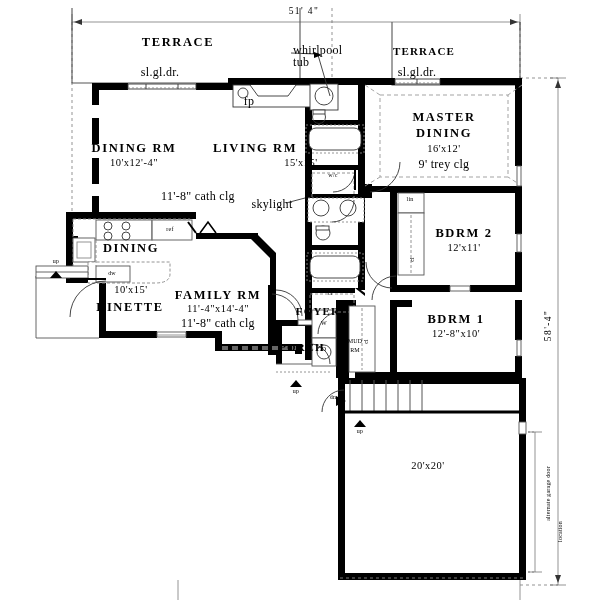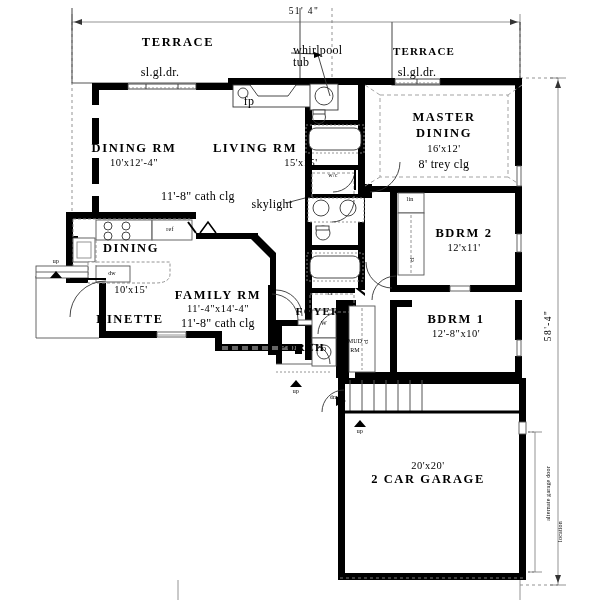--- a/index.html
+++ b/index.html
@@ -357,54 +357,53 @@
   <div class="lbl room-dim" style="left:134px; top:157px;">10'x12'-4"</div>
 
   <div class="lbl room-name" style="left:255px; top:141px;text-align:center;">LIVING RM</div>
   <div class="lbl room-dim" style="left:255px; top:157px;margin-left:46px;">15'x15'</div>
   <div class="lbl note" style="left:198px; top:190px;">11'-8" cath clg</div>
   <div class="lbl note" style="left:272px; top:198px;">skylight</div>
 
   <div class="lbl room-name" style="left:444px; top:110px;">MASTER</div>
   <div class="lbl room-name" style="left:444px; top:126px;">DINING</div>
   <div class="lbl room-dim" style="left:444px; top:143px;">16'x12'</div>
-  <div class="lbl note" style="left:444px; top:158px;">8' trey clg</div>
+  <div class="lbl note" style="left:444px; top:158px;">9' trey clg</div>
 
   <div class="lbl tiny" style="left:333px; top:172px;">w/c</div>
   <div class="lbl tiny" style="left:330px; top:290px;">cl</div>
 
   <div class="lbl room-name" style="left:464px; top:226px;">BDRM 2</div>
   <div class="lbl room-dim" style="left:464px; top:242px;">12'x11'</div>
   <div class="lbl tiny" style="left:410px; top:196px;">lin</div>
   <div class="lbl tiny vert" style="left:412px; top:256px;">cl</div>
 
   <div class="lbl room-name" style="left:456px; top:312px;">BDRM 1</div>
   <div class="lbl room-dim" style="left:456px; top:328px;">12'-8"x10'</div>
   <div class="lbl tiny vert" style="left:366px; top:338px;">cl</div>
 
   <div class="lbl room-name" style="left:131px; top:241px;">DINING</div>
   <div class="lbl room-dim" style="left:131px; top:284px;">10'x15'</div>
   <div class="lbl tiny" style="left:170px; top:226px;">ref</div>
   <div class="lbl tiny" style="left:112px; top:270px;">dw</div>
 
-  <div class="lbl room-name" style="left:130px; top:312px;">DINETTE</div>
+  <div class="lbl room-name" style="left:130px; top:300px;">DINETTE</div>
 
   <div class="lbl room-name" style="left:218px; top:288px;">FAMILY RM</div>
   <div class="lbl room-dim" style="left:218px; top:303px;">11'-4"x14'-4"</div>
   <div class="lbl note" style="left:218px; top:317px;">11'-8" cath clg</div>
 
   <div class="lbl room-name sm" style="left:318px; top:305px;">FOYER</div>
   <div class="lbl room-name sm" style="left:302px; top:341px;">PORCH</div>
 
   <div class="lbl tiny" style="left:355px; top:338px;">MUD</div>
   <div class="lbl tiny" style="left:355px; top:347px;">RM</div>
   <div class="lbl tiny" style="left:324px; top:320px;">W</div>
   <div class="lbl tiny" style="left:324px; top:346px;">D</div>
 
-  <div class="lbl room-name" style="left:428px; top:472px;">2 CAR GARAGE</div>
   <div class="lbl room-dim" style="left:428px; top:460px;">20'x20'</div>
 
   <div class="lbl tiny" style="left:56px; top:258px;">up</div>
   <div class="lbl tiny" style="left:296px; top:388px;">up</div>
   <div class="lbl tiny" style="left:333px; top:394px;">dn</div>
   <div class="lbl tiny" style="left:360px; top:428px;">up</div>
 
   <div class="lbl tiny vert" style="left:548px; top:490px;">alternate garage door</div>
   <div class="lbl tiny vert" style="left:560px; top:528px;">location</div>
 

